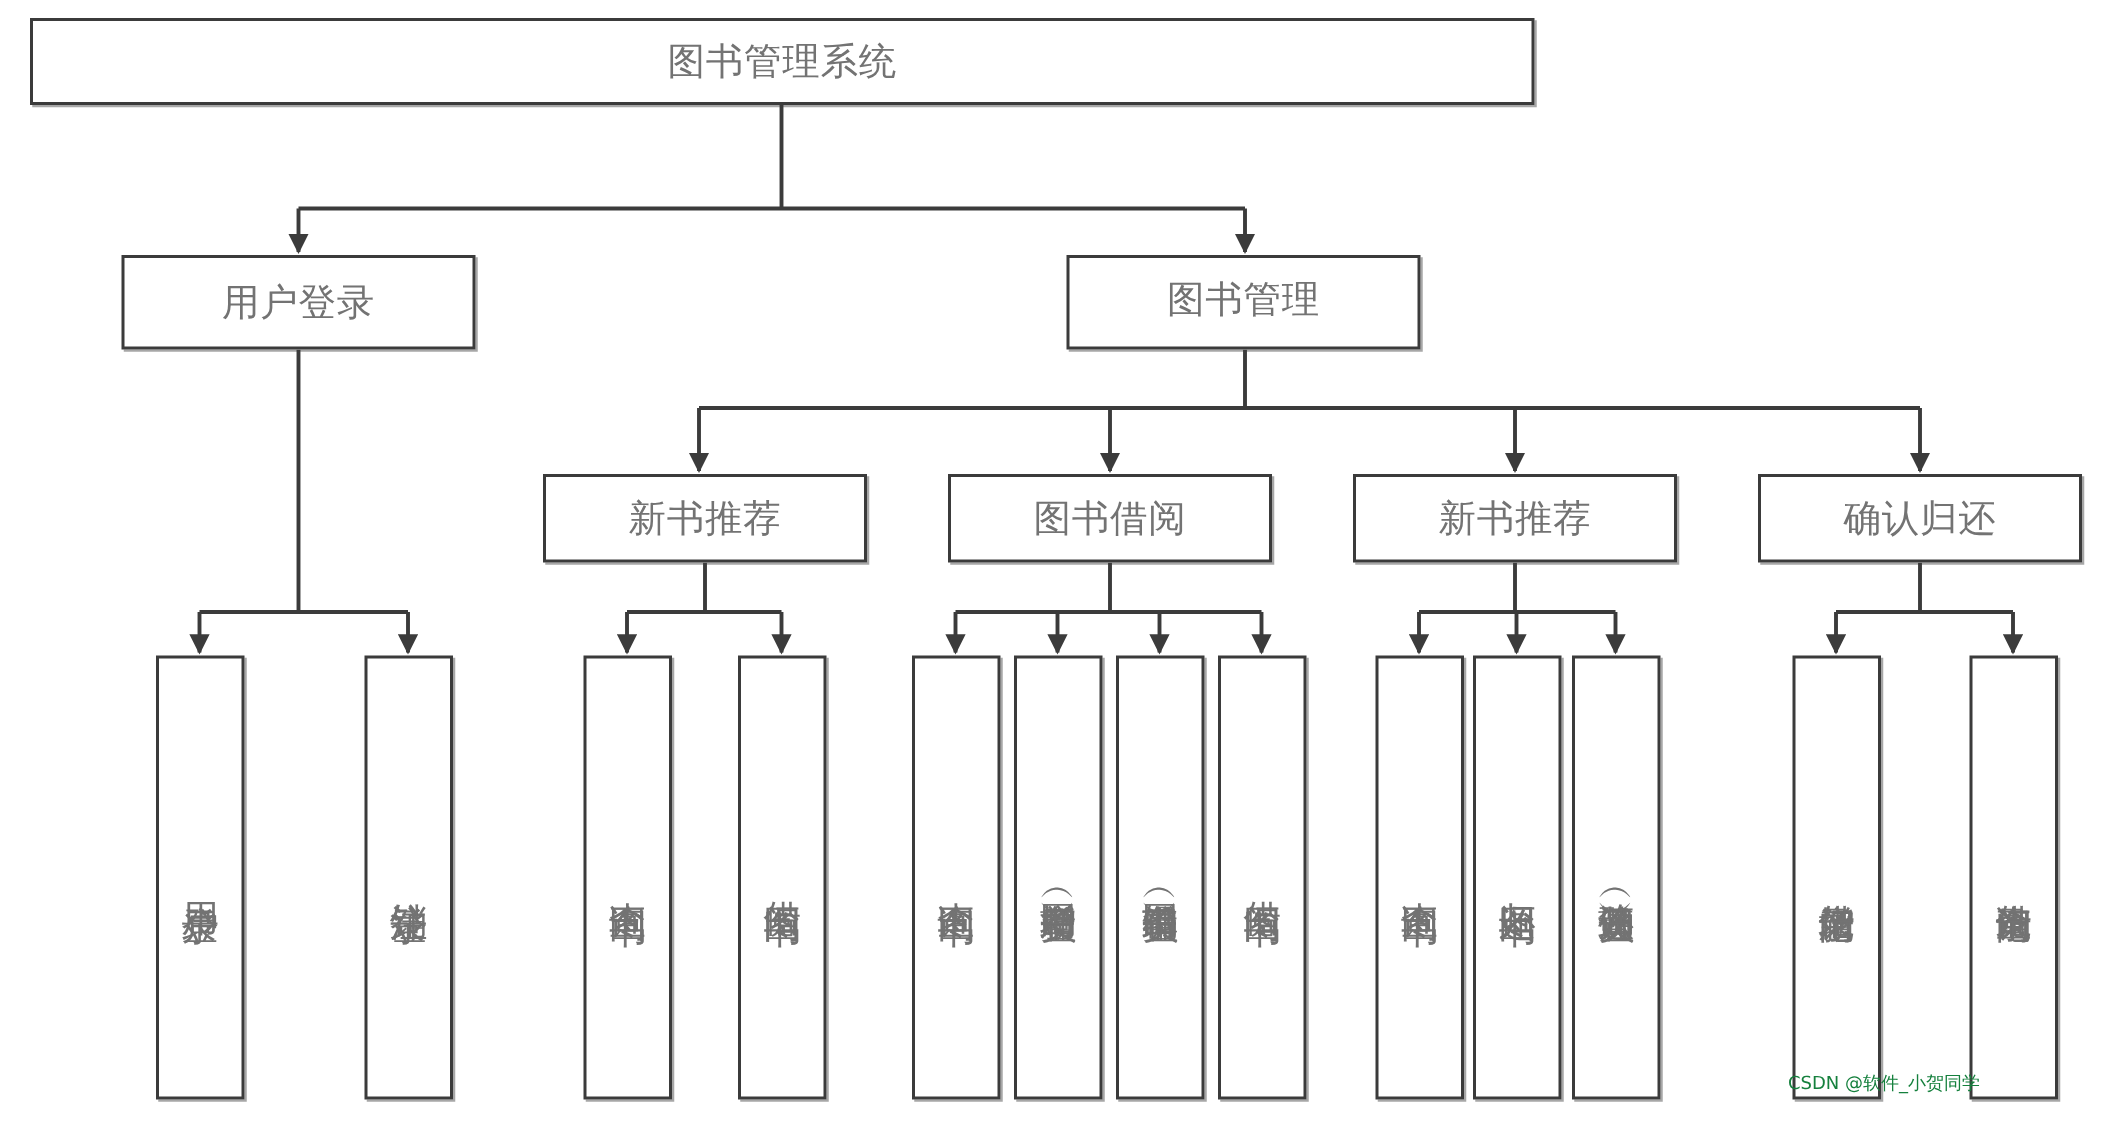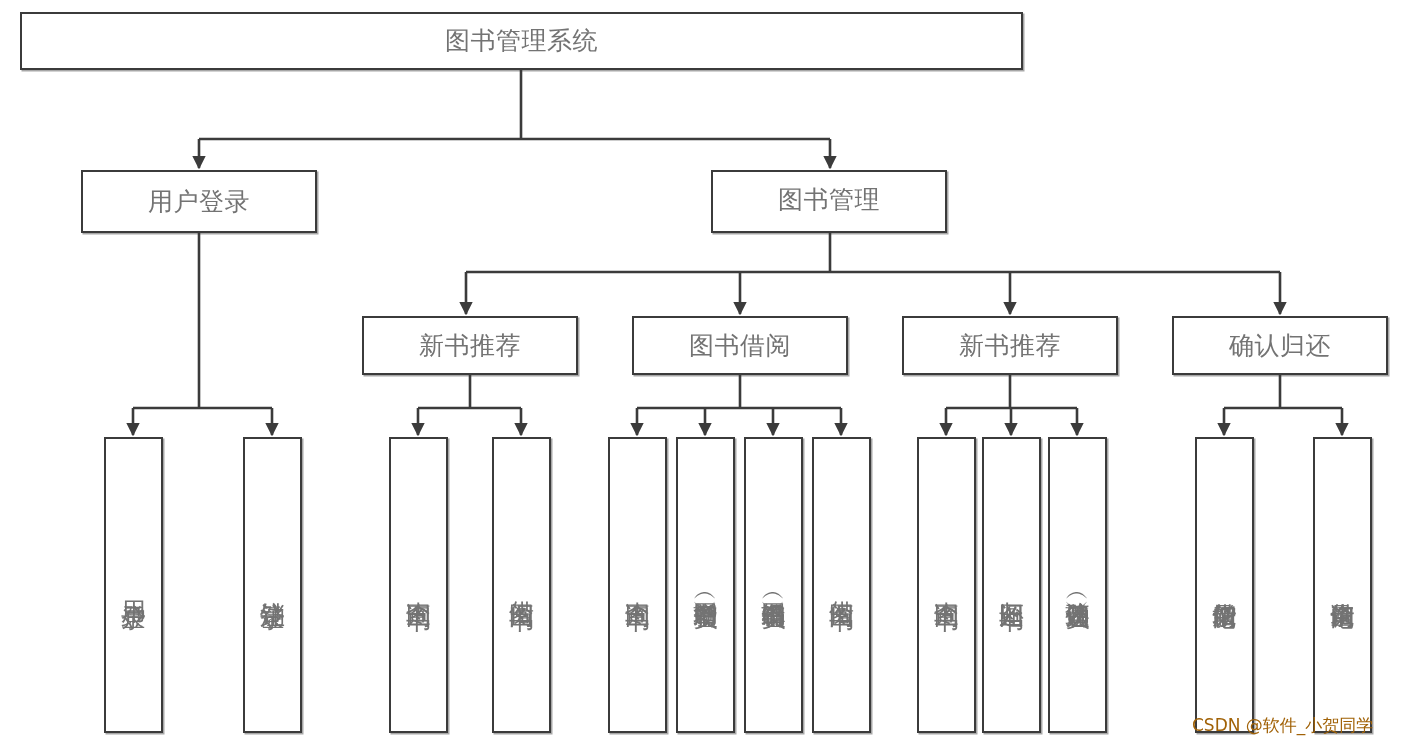--- a/index.html
+++ b/index.html
@@ -62,22 +62,22 @@
     line-height: 1.0;
     letter-spacing: 2px;
     white-space: nowrap;
   }
   .node.vert.dense .label {
     font-size: 24px;
     letter-spacing: 0.5px;
   }
   .watermark {
     position: absolute;
-    color: #a16207;
-    font-size: 17px;
+    color: #15803d;
+    font-size: 12px;
     white-space: nowrap;
     user-select: none;
   }
 </style>
 </head>
 <body>
 
 <div id="canvas">
 
   <svg class="connectors" viewBox="0 0 1405 747" xmlns="http://www.w3.org/2000/svg">

